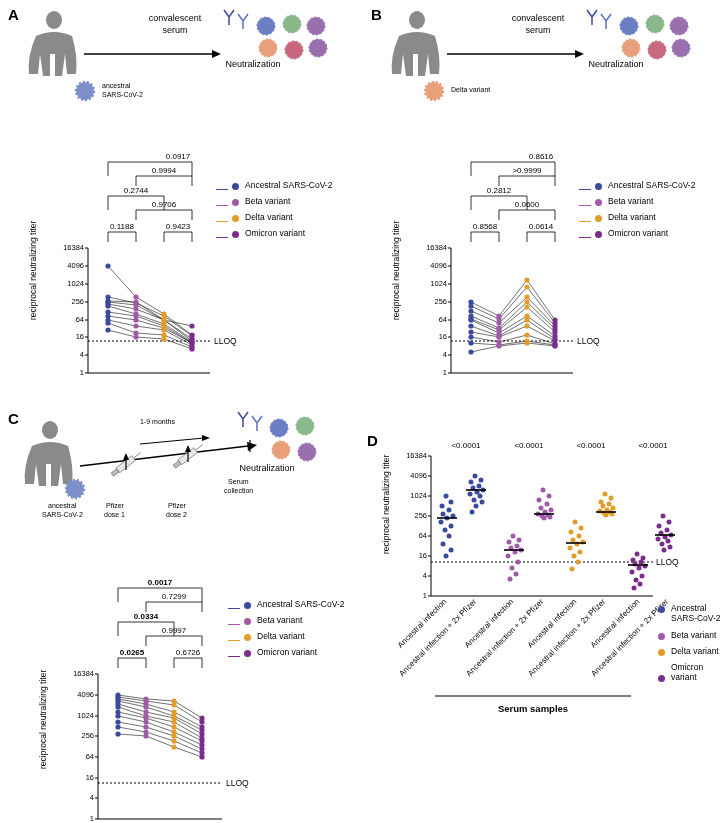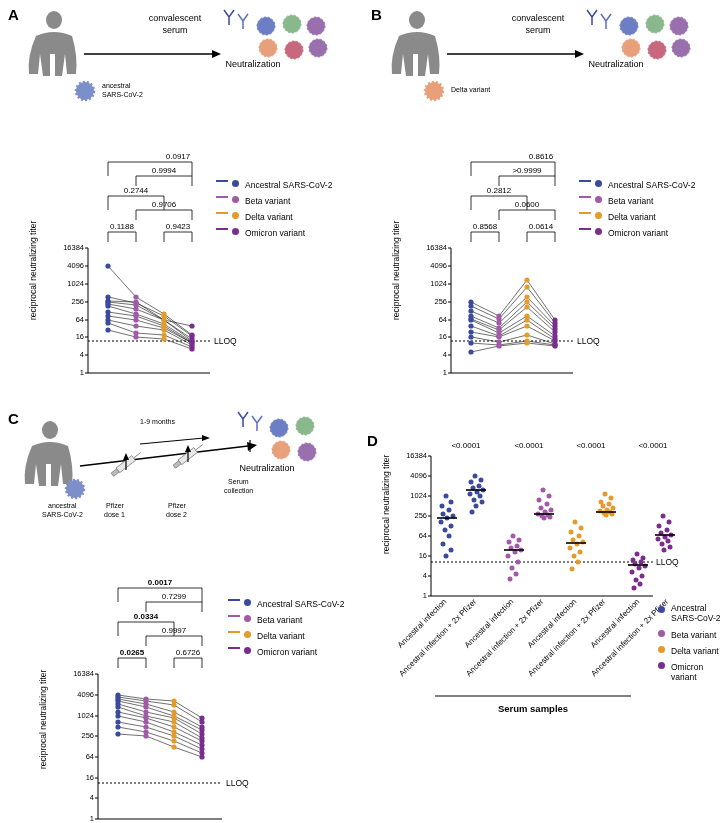--- a/index.html
+++ b/index.html
@@ -5,21 +5,21 @@
   html,body{margin:0;padding:0;}
   body{width:726px;height:823px;background:#ffffff;font-family:"Liberation Sans",sans-serif;color:#000;position:relative;overflow:hidden;}
   .panel{position:absolute;}
   .plabel{font-size:15px;font-weight:bold;font-family:"Liberation Sans",sans-serif;}
   .tiny{font-size:7px;}
   .schem-text{font-size:9px;text-align:center;line-height:1.1;}
   .axis-label{font-size:8.5px;}
   .ytick{font-size:7.5px;text-anchor:end;dominant-baseline:middle;}
   .pval{font-size:8px;text-anchor:middle;}
   .pval-b{font-size:8px;font-weight:bold;text-anchor:middle;}
-  .legend-item{display:flex;align-items:flex-start;margin-bottom:6px;font-size:8.5px;}
+  .legend-item{display:flex;align-items:flex-end;margin-bottom:6px;font-size:8.5px;}
   .legend-dot{width:7px;height:7px;border-radius:50%;margin-right:6px;flex:none;}
   .legend-dash{width:12px;height:1.5px;margin-right:4px;flex:none;}
   svg{display:block;overflow:visible;}
   .lloq{font-size:8.5px;}
 </style>
 </head>
 <body>
 
 <div class="panel" style="left:0;top:0;width:360px;height:400px;">
   <div class="plabel" style="position:absolute;left:8px;top:6px;">A</div>

